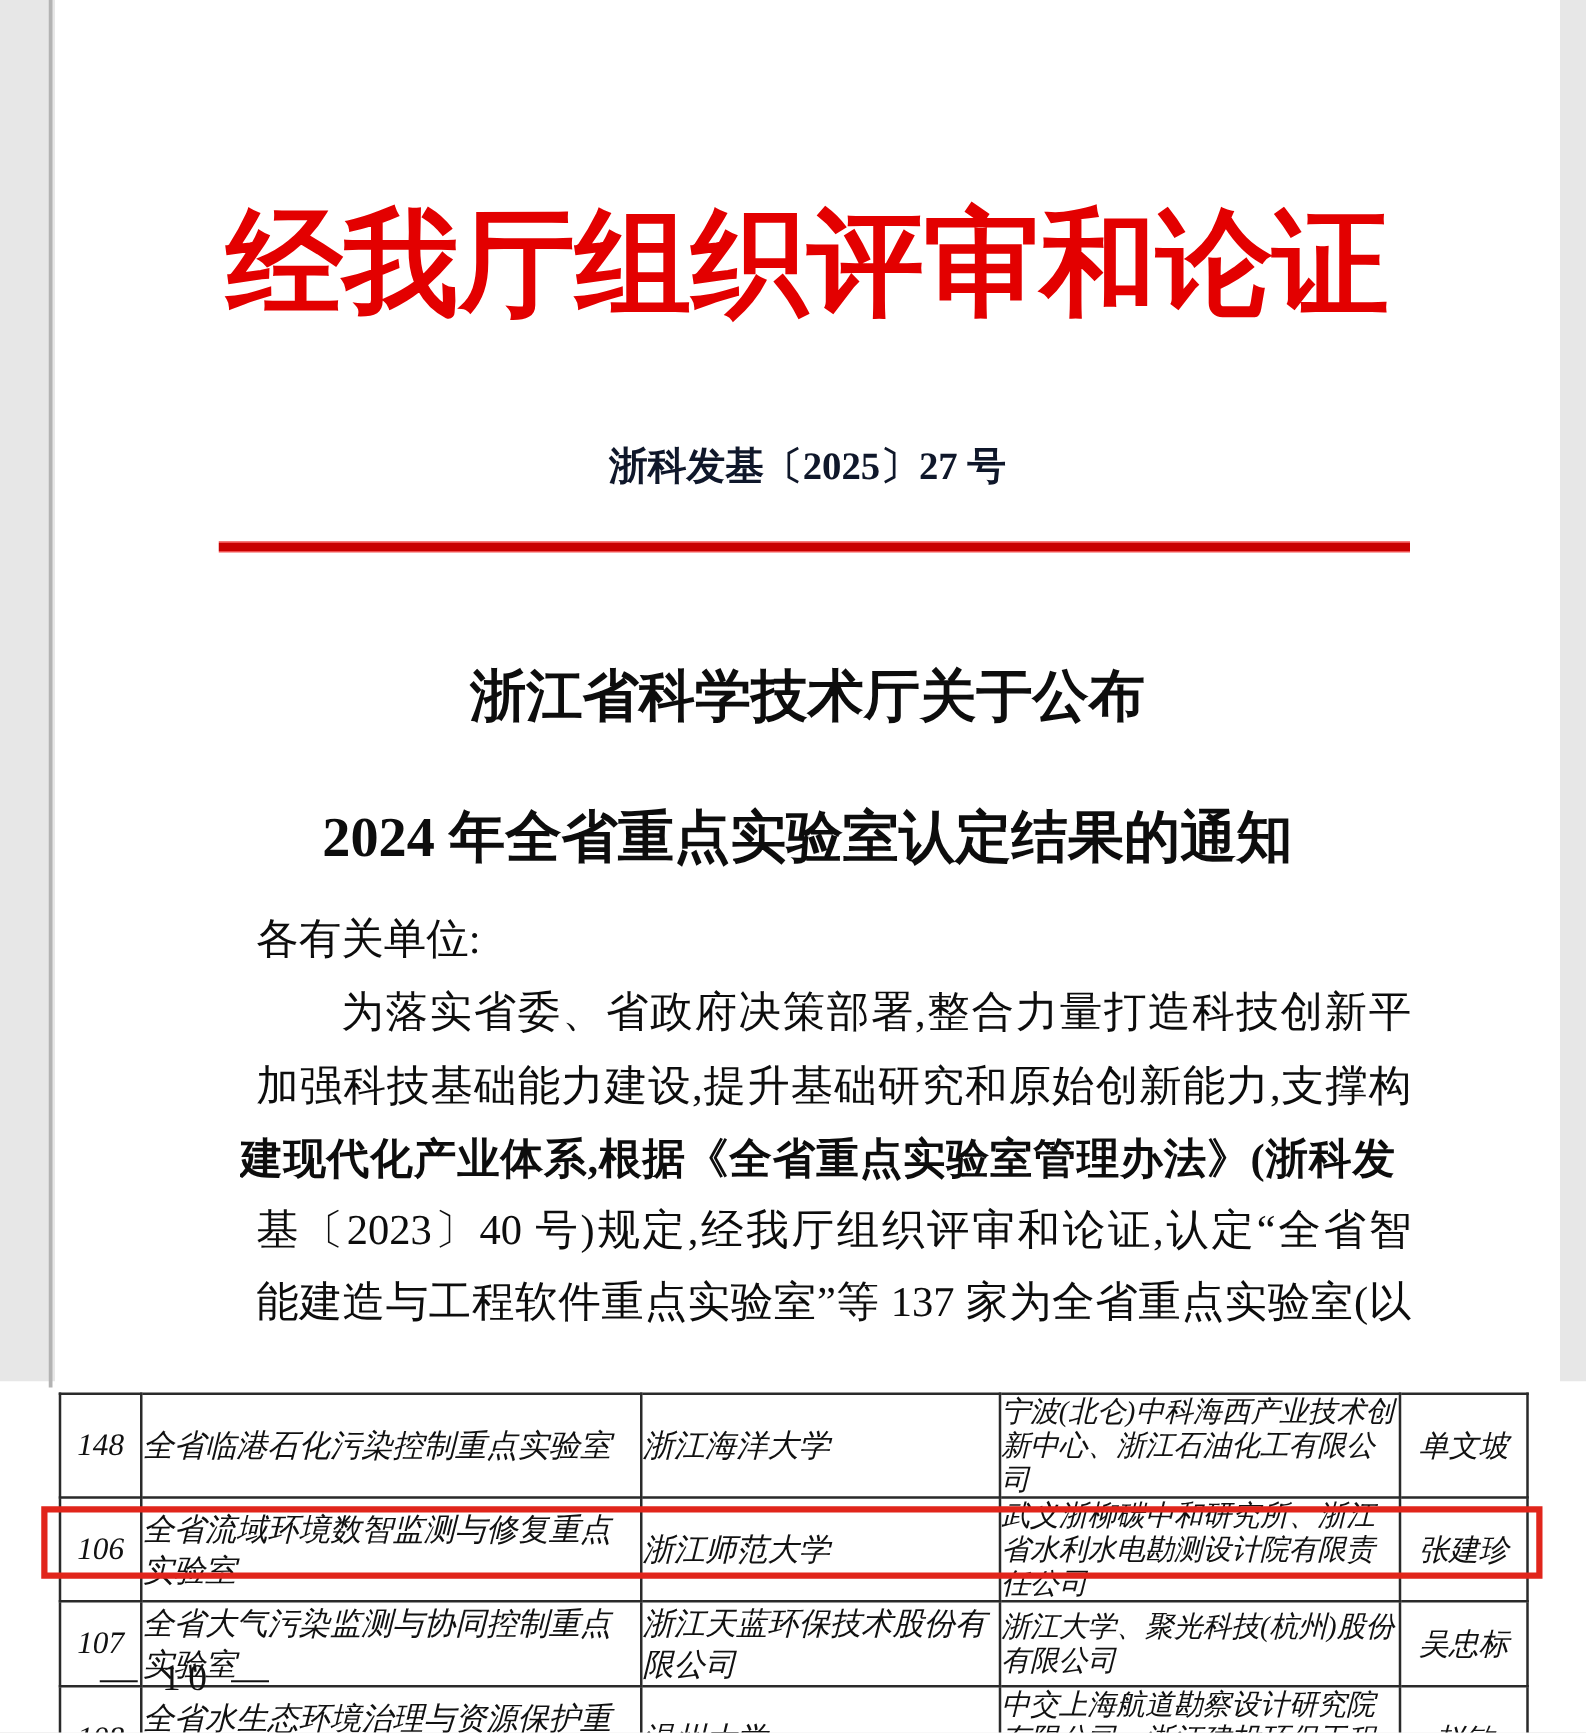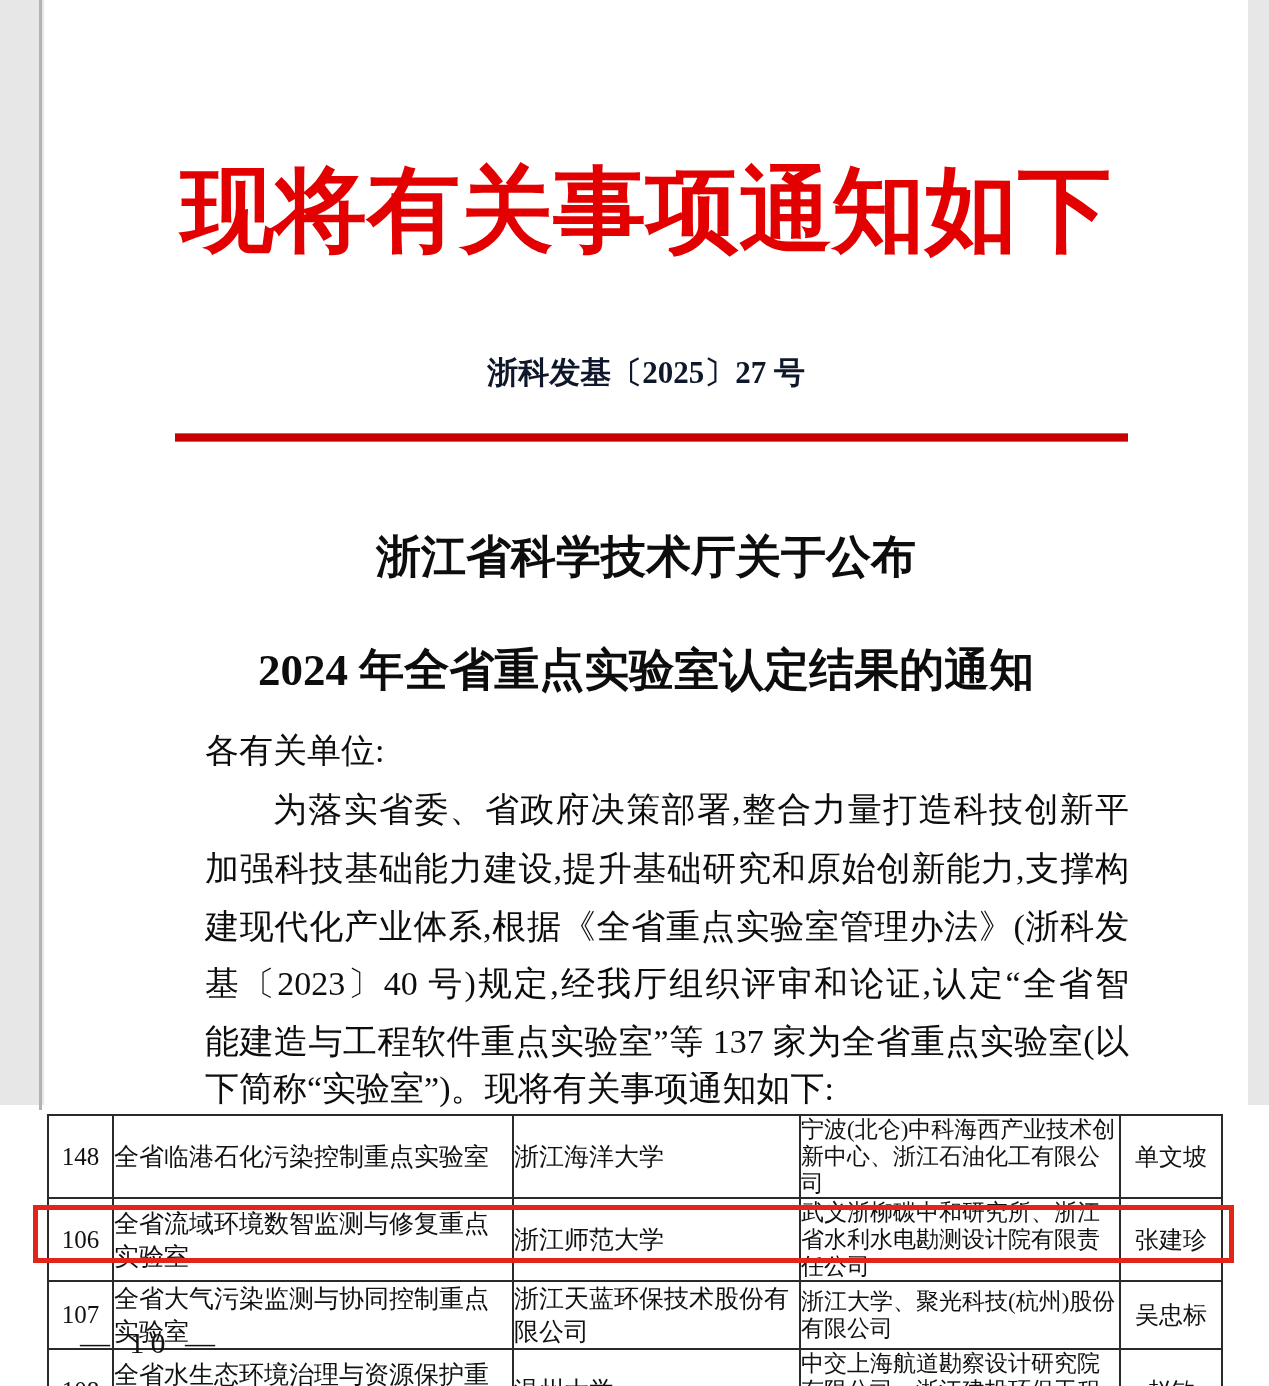--- a/index.html
+++ b/index.html
@@ -24,29 +24,29 @@
     font-size:45px;font-weight:bold;color:#0d0d0d;white-space:nowrap;font-family:Liberation Mono, monospace;}
   .notice2{position:absolute;left:44px;top:600px;width:1204px;text-align:center;
     font-size:45px;font-weight:bold;color:#0d0d0d;white-space:nowrap;margin-top:40px;}
 
   
   .salutation{position:absolute;left:205px;top:728px;font-size:34px;color:#0d0d0d;text-align:right;}
   .bline{position:absolute;font-size:34px;color:#0d0d0d;white-space:nowrap;}
   .just{text-align:justify;text-align-last:justify;white-space:normal;overflow:hidden;height:44px;}
   .bl1{top:787px;left:273px;width:856px;}
   .bl2{top:846px;left:205px;width:924px;}
-  .bl3{top:904px;left:205px;width:924px;}
+  .bl3{top:904px;left:192px;width:924px;font-weight:bold;}
   .bl4{top:961px;left:205px;width:924px;}
   .bl5{top:1019px;left:205px;width:924px;}
   .bl6{top:1066px;left:205px;}
 
   
   table.results{position:absolute;left:47px;top:1114px;border-collapse:collapse;table-layout:fixed;
     width:1168px;background:#fff;font-family:"Liberation Serif","DejaVu Serif",serif;}
-  table.results td{border:2px solid #2a2a2a;padding:0;vertical-align:middle;color:#111;}
+  table.results td{border:2px solid #2a2a2a;padding:0;vertical-align:middle;color:#111;font-style:italic;}
   td.c-no{width:63px;text-align:center;font-size:25px;}
   td.c-lab{width:398px;padding-left:26px;font-size:25px;}
   td.c-inst{width:285px;padding-left:18px;font-size:25px;}
   td.c-part{width:318px;padding:2px 8px 2px 14px;font-size:23px;line-height:27px;}
   td.c-person{width:100px;text-align:center;font-size:24px;}
   tr.r1{height:49px;} tr.r2{height:48px;} tr.r3{height:50px;border-radius:18px;} tr.r4{height:49px;}
 
   
   .highlight-box{position:absolute;left:33px;top:1205px;width:1191px;height:48px;
     border:5px solid #e1251b;background:transparent;z-index:5;}
@@ -56,37 +56,36 @@
 </style>
 </head>
 <body>
 
 <div id="canvas">
 
   <div class="sheet-top"></div>
   <div class="sheet-bottom"></div>
   <div class="page-edge"></div>
 
-  <div class="red-title">现将有关事项通知如下</div>
+  <div class="red-title">经我厅组织评审和论证</div>
 
   <div class="doc-number">浙科发基〔2025〕27 号</div>
 
   <div class="red-rule"></div>
 
   <div class="notice1">浙江省科学技术厅关于公布</div>
   <div class="notice2">2024 年全省重点实验室认定结果的通知</div>
 
   <div class="salutation">各有关单位:</div>
 
   <div class="bline bl1 just">为落实省委、省政府决策部署,整合力量打造科技创新平台,</div>
   <div class="bline bl2 just">加强科技基础能力建设,提升基础研究和原始创新能力,支撑构</div>
   <div class="bline bl3 just">建现代化产业体系,根据《全省重点实验室管理办法》(浙科发</div>
   <div class="bline bl4 just">基〔2023〕40 号)规定,经我厅组织评审和论证,认定“全省智</div>
   <div class="bline bl5 just">能建造与工程软件重点实验室”等 137 家为全省重点实验室(以</div>
-  <div class="bline bl6">下简称“实验室”)。现将有关事项通知如下:</div>
 
   <table class="results">
     <tbody>
         <tr class="r1">
       <td class="c-no">148</td>
       <td class="c-lab">全省临港石化污染控制重点实验室</td>
       <td class="c-inst">浙江海洋大学</td>
       <td class="c-part">宁波(北仑)中科海西产业技术创新中心、浙江石油化工有限公司</td>
       <td class="c-person">单文坡</td>
     </tr>

